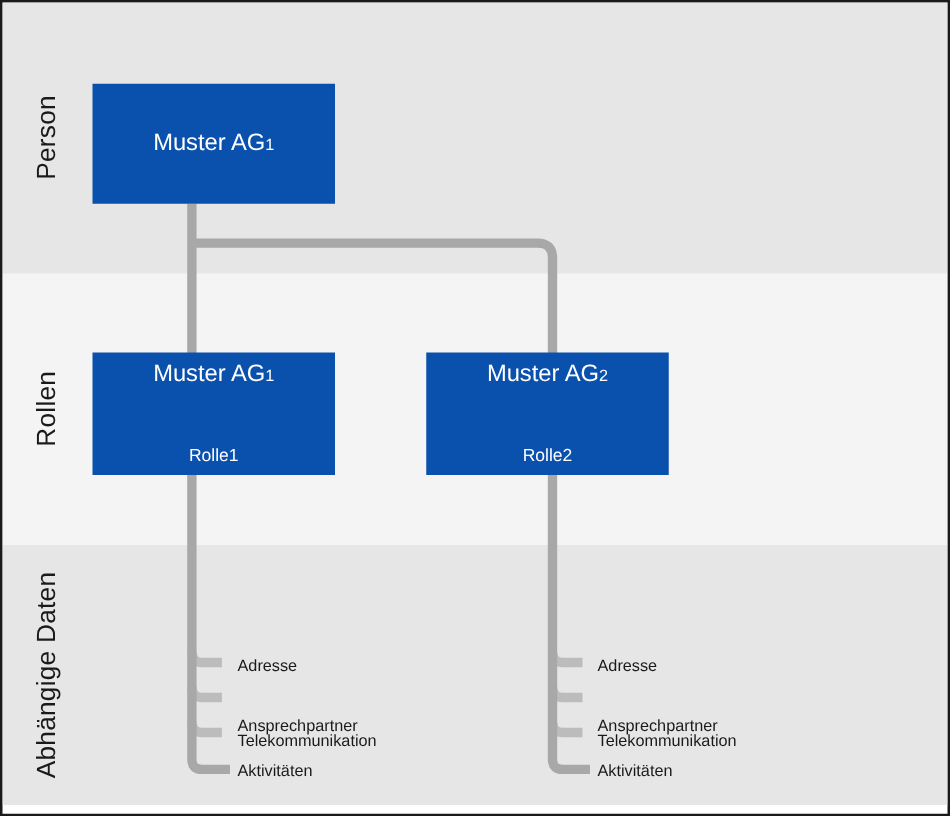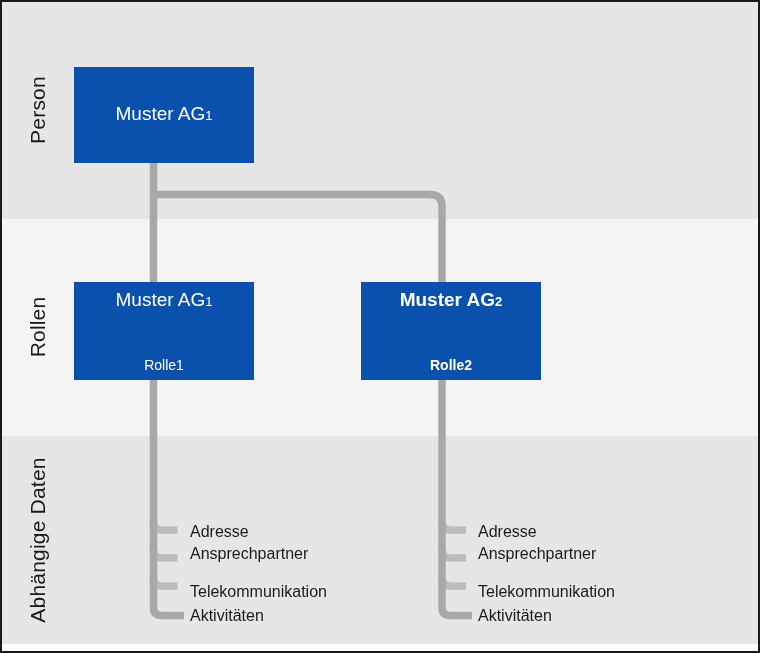--- a/index.html
+++ b/index.html
@@ -28,48 +28,48 @@
   .lbl-person { top: 108px; }
   .lbl-rollen { top: 325px; }
   .lbl-daten  { top: 538px; }
 
   svg.connectors { position: absolute; left: 0; top: 0; z-index: 1; }
   .line-main { stroke: var(--connector, #a8a8a8); stroke-width: 7.5; fill: none; }
   .line-stub { stroke: var(--connector-stub, #bcbcbc); stroke-width: 7.5; fill: none; }
 
   .node {
     position: absolute;
-    width: 180px; height: 96px;
+    width: 194px; height: 96px;
     background: var(--accent-blue, #0a50ad);
     color: var(--node-text, #ffffff);
     display: flex; flex-direction: column;
     align-items: center; justify-content: center;
     z-index: 2;
     text-align: center;
   }
   .node-person { left: 72px; top: 65px; }
   .node-role1  { left: 72px; top: 280px; height: 98px; }
-  .node-role2  { left: 359px; top: 280px; height: 98px; font-weight: bold; }
+  .node-role2  { left: 339px; top: 280px; height: 98px; }
   .node-title { font-size: 19px; line-height: 22px; }
   .node-title .subdigit { font-size: 13px; }
   .node-subtitle { font-size: 14px; line-height: 17px; margin-top: 44px; }
 
   .dep-label {
     position: absolute;
     transform: translateY(-50%);
-    font-size: 16px;
+    font-size: 13px;
     color: var(--text-dark, #1a1a1a);
     white-space: nowrap;
     z-index: 2;
   }
   .dep-left  { left: 188px; }
   .dep-right { left: 476px; }
   .dep-y0 { top: 530px; }
   .dep-y1 { top: 590px; }
-  .dep-y2 { top: 552px; }
+  .dep-y2 { top: 578px; }
   .dep-y3 { top: 614px; }
 </style>
 </head>
 <body>
 
 <div class="canvas">
 
   <div class="band band-person"></div>
   <div class="band band-rollen"></div>
   <div class="band band-daten"></div>

